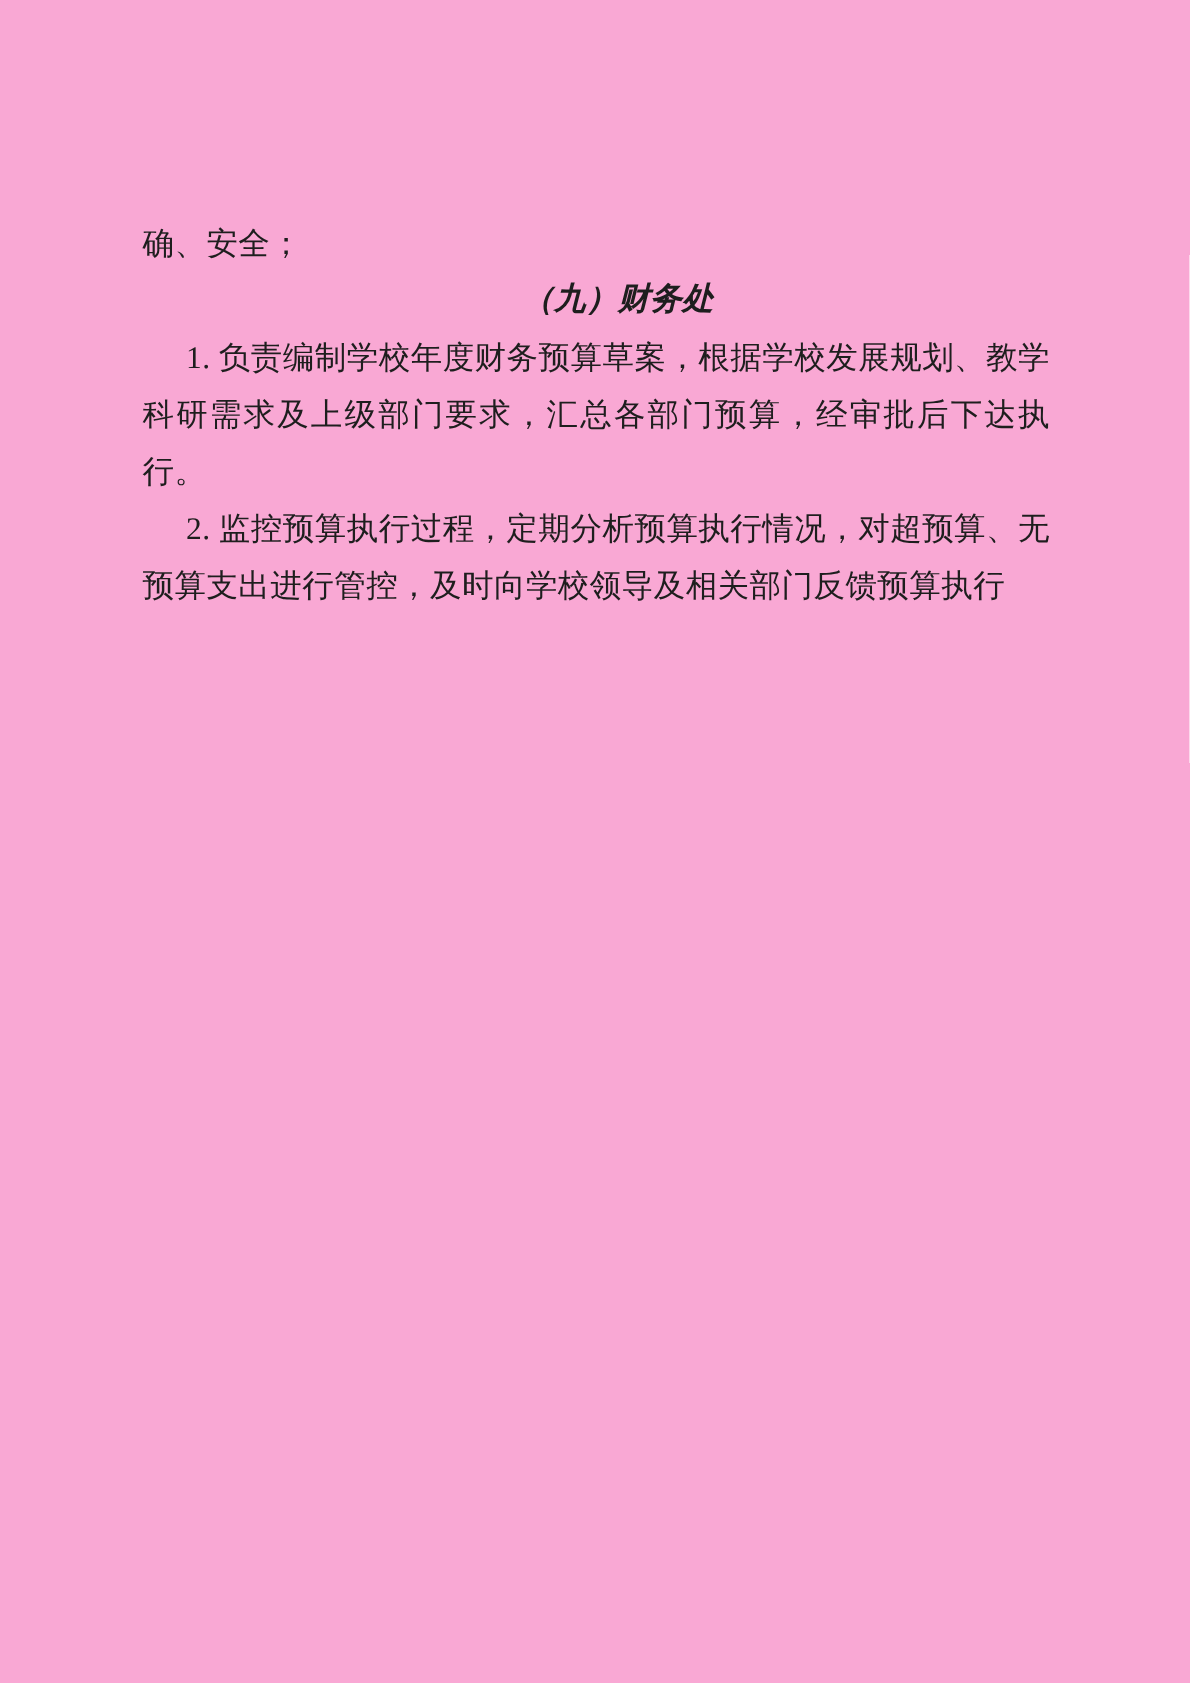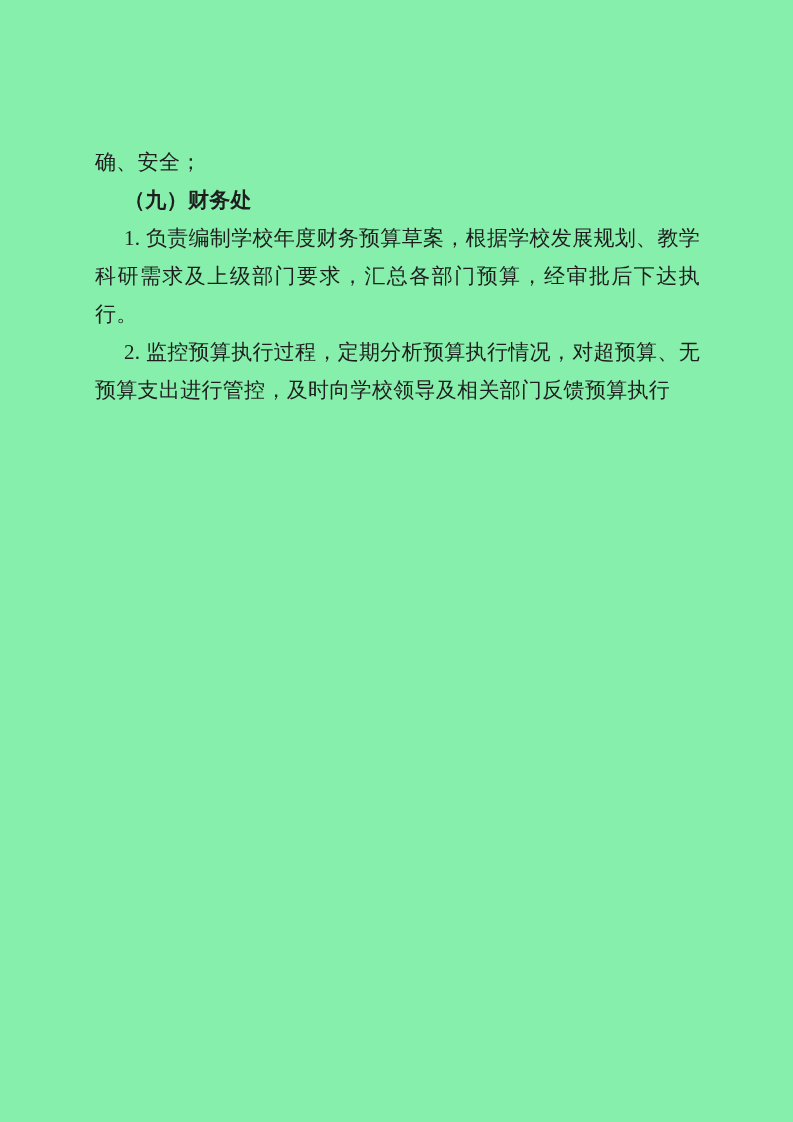--- a/index.html
+++ b/index.html
@@ -4,21 +4,21 @@
 <style>
   html, body {
     margin: 0;
     padding: 0;
     background: #ffffff;
   }
   .page {
     position: relative;
     width: 793px;
     height: 1122px;
-    background: #86efac;
+    background: #f9a8d4;
     overflow: hidden;
     box-sizing: border-box;
     padding: 143px 93px 0 95px;
   }
   .content {
     width: 605px;
   }
   .para {
     margin: 0;
     padding: 0;
@@ -30,21 +30,22 @@
     text-justify: inter-ideograph;
     letter-spacing: 0.3px;
     word-break: break-all;
   }
   .para.indent {
     text-indent: 29px;
   }
   .para.heading {
     font-family: "Liberation Sans", "DejaVu Sans", sans-serif;
     font-weight: bold;
-    text-align: left;
+    text-align: center;
+    font-style: italic;
   }
 </style>
 </head>
 <body>
 
 <div class="page">
   <div class="content">
       <p class="para body">确、安全；</p>
       <p class="para heading indent">（九）财务处</p>
       <p class="para body indent">1. 负责编制学校年度财务预算草案，根据学校发展规划、教学科研需求及上级部门要求，汇总各部门预算，经审批后下达执行。</p>

